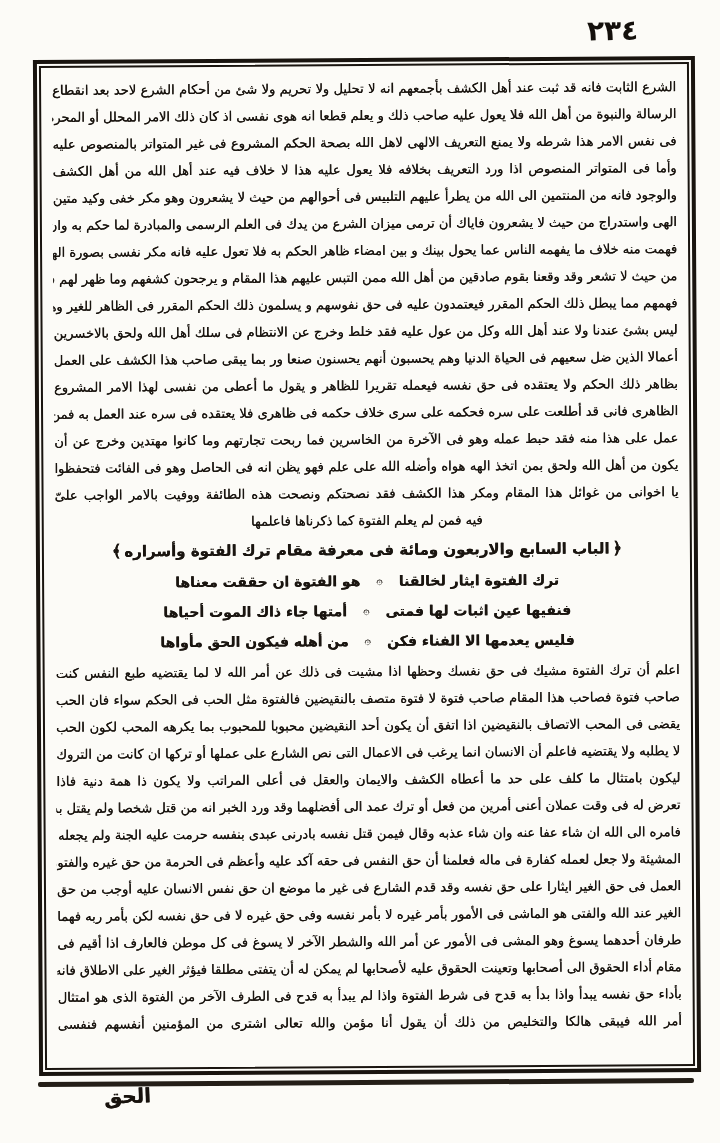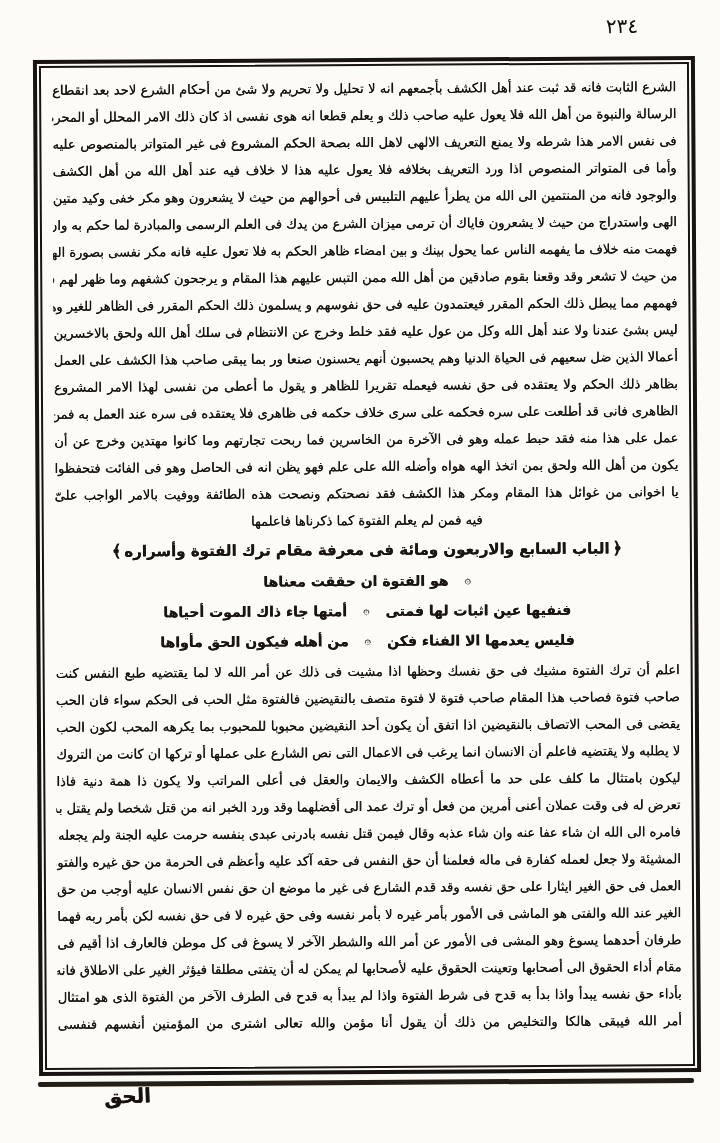--- a/index.html
+++ b/index.html
@@ -7,21 +7,21 @@
     position:relative;
     width:720px;height:1143px;
     background:#fcfbf7;
     font-family:"DejaVu Sans",sans-serif;
     color:#1a1510;
     direction:rtl;
     overflow:hidden;
   }
   .page-number{
     position:absolute;top:14px;right:82px;
-    font-size:20px;font-weight:normal;
+    font-size:28px;font-weight:bold;
     letter-spacing:1px;
     color:#14100c;
     transform:rotate(-1deg);
   }
   .frame-outer{
     position:absolute;left:36px;top:58px;
     width:662px;height:1016px;
     border:4px solid #19140f;
     transform:rotate(-0.35deg);
     background:#fcfbf7;
@@ -127,20 +127,21 @@
 
       <div class="closing-line">فيه فمن لم يعلم الفتوة كما ذكرناها فاعلمها</div>
 
       <div class="chapter-heading">
         <span class="orn">﴿</span><span>الباب السابع والاربعون ومائة فى معرفة مقام ترك الفتوة وأسراره</span><span class="orn">﴾</span>
       </div>
 
       <div class="poem">
 
           <div class="verse">
+            <span class="hemi">ترك الفتوة ايثار لخالقنا</span>
             <span class="sep">۞</span>
             <span class="hemi">هو الفتوة ان حققت معناها</span>
           </div>
 
           <div class="verse">
             <span class="hemi">فنفيها عين اثبات لها فمتى</span>
             <span class="sep">۞</span>
             <span class="hemi">أمتها جاء ذاك الموت أحياها</span>
           </div>
 

